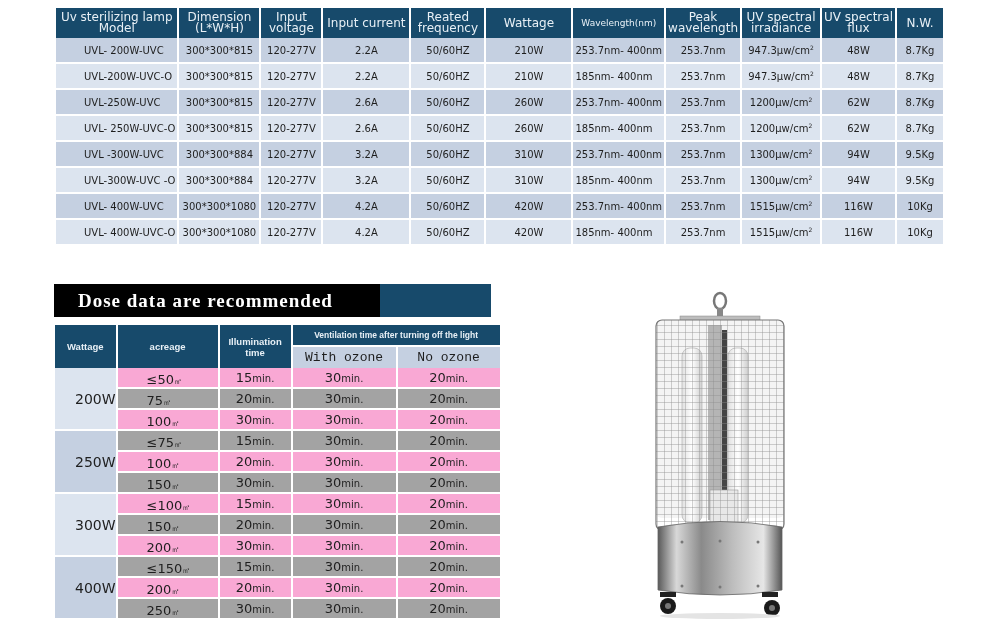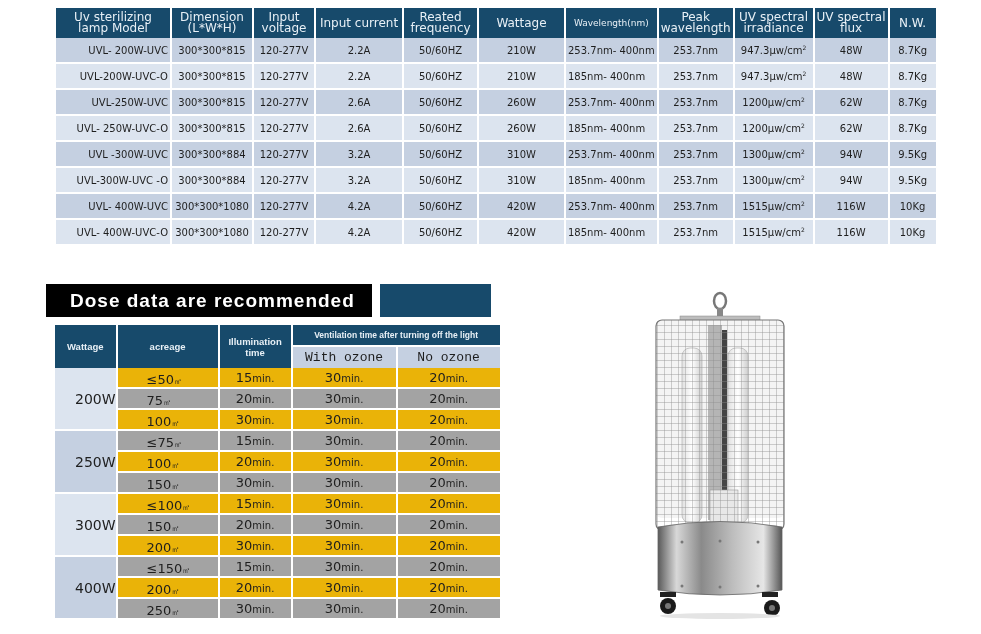--- a/index.html
+++ b/index.html
@@ -10,45 +10,45 @@
     #spec { position:absolute; left:56px; top:8px; border-collapse:collapse; table-layout:fixed; }
     #spec th { background:#174a6b; color:#e8f0f6; font-weight:normal; font-size:12px;
                line-height:11px; text-align:center; padding:0 2px; height:30px;
                border-right:2px solid #ffffff; }
     #spec th:last-child { border-right:none; }
     #spec td { font-size:10px; text-align:center; height:24px; padding:0 2px;
                border-right:2px solid #ffffff; border-bottom:2px solid #ffffff; white-space:nowrap; }
     #spec td:last-child { border-right:none; }
     #spec tr.r0 td { background:#c5d0e1; }
     #spec tr.r1 td { background:#dce4ef; }
-    #spec td.model { text-align:right; padding-left:16px; }
+    #spec td.model { text-align:left; padding-left:28px; }
     #spec td.wl { text-align:left; padding-right:2px; }
     #spec th.small { font-size:9px; }
     sup { font-size:6px; vertical-align:super; line-height:0; }
 
     
-    #dose-title { position:absolute; left:46px; top:284px; width:326px; height:33px;
-                  background:#000000; color:#ffffff; font-family:Liberation Sans, sans-serif;
+    #dose-title { position:absolute; left:54px; top:284px; width:326px; height:33px;
+                  background:#000000; color:#ffffff; font-family:Liberation Serif, serif;
                   font-weight:bold; font-size:19px; letter-spacing:1px; line-height:33px;
                   padding-left:24px; box-sizing:border-box; }
     #dose-title-ext { position:absolute; left:380px; top:284px; width:111px; height:33px; background:#174a6b; }
 
     
     #dose { position:absolute; left:55px; top:325px; border-collapse:collapse; table-layout:fixed; }
     #dose th { background:#174a6b; color:#e8f0f6; font-family:"Liberation Sans", sans-serif;
                font-weight:bold; font-size:9.5px; text-align:center; border-right:2px solid #ffffff;
                padding:0; }
     #dose th.vent { font-size:8.5px; height:20px; border-right:none; }
     #dose th.sub { background:#c5d0e1; color:#1e1e1e; font-family:Liberation Mono, monospace;
                    font-weight:normal; font-size:13px; height:21px; border-top:2px solid #ffffff; }
     #dose th.sub.last { border-right:none; }
     #dose td { height:19px; padding:0; font-size:13px; text-align:center;
                border-right:2px solid #ffffff; border-bottom:2px solid #ffffff; white-space:nowrap; }
     #dose td:last-child { border-right:none; }
-    #dose tr.r0 td { background:#eab308; }
+    #dose tr.r0 td { background:#f9a8d4; }
     #dose tr.r1 td { background:#a3a3a3; }
     #dose td.watt { font-size:14px; text-align:left; padding-left:20px; }
     #dose td.g0 { background:#dce4ef !important; }
     #dose td.g1 { background:#c5d0e1 !important;margin-top:41px; }
     #dose td.area { text-align:left; padding-left:29px; font-size:13px; vertical-align:bottom; }
     .unit { font-size:10px; }
     .sqm { font-size:8px; }
 
     
     #product { position:absolute; left:650px; top:290px; width:140px; height:330px; }

